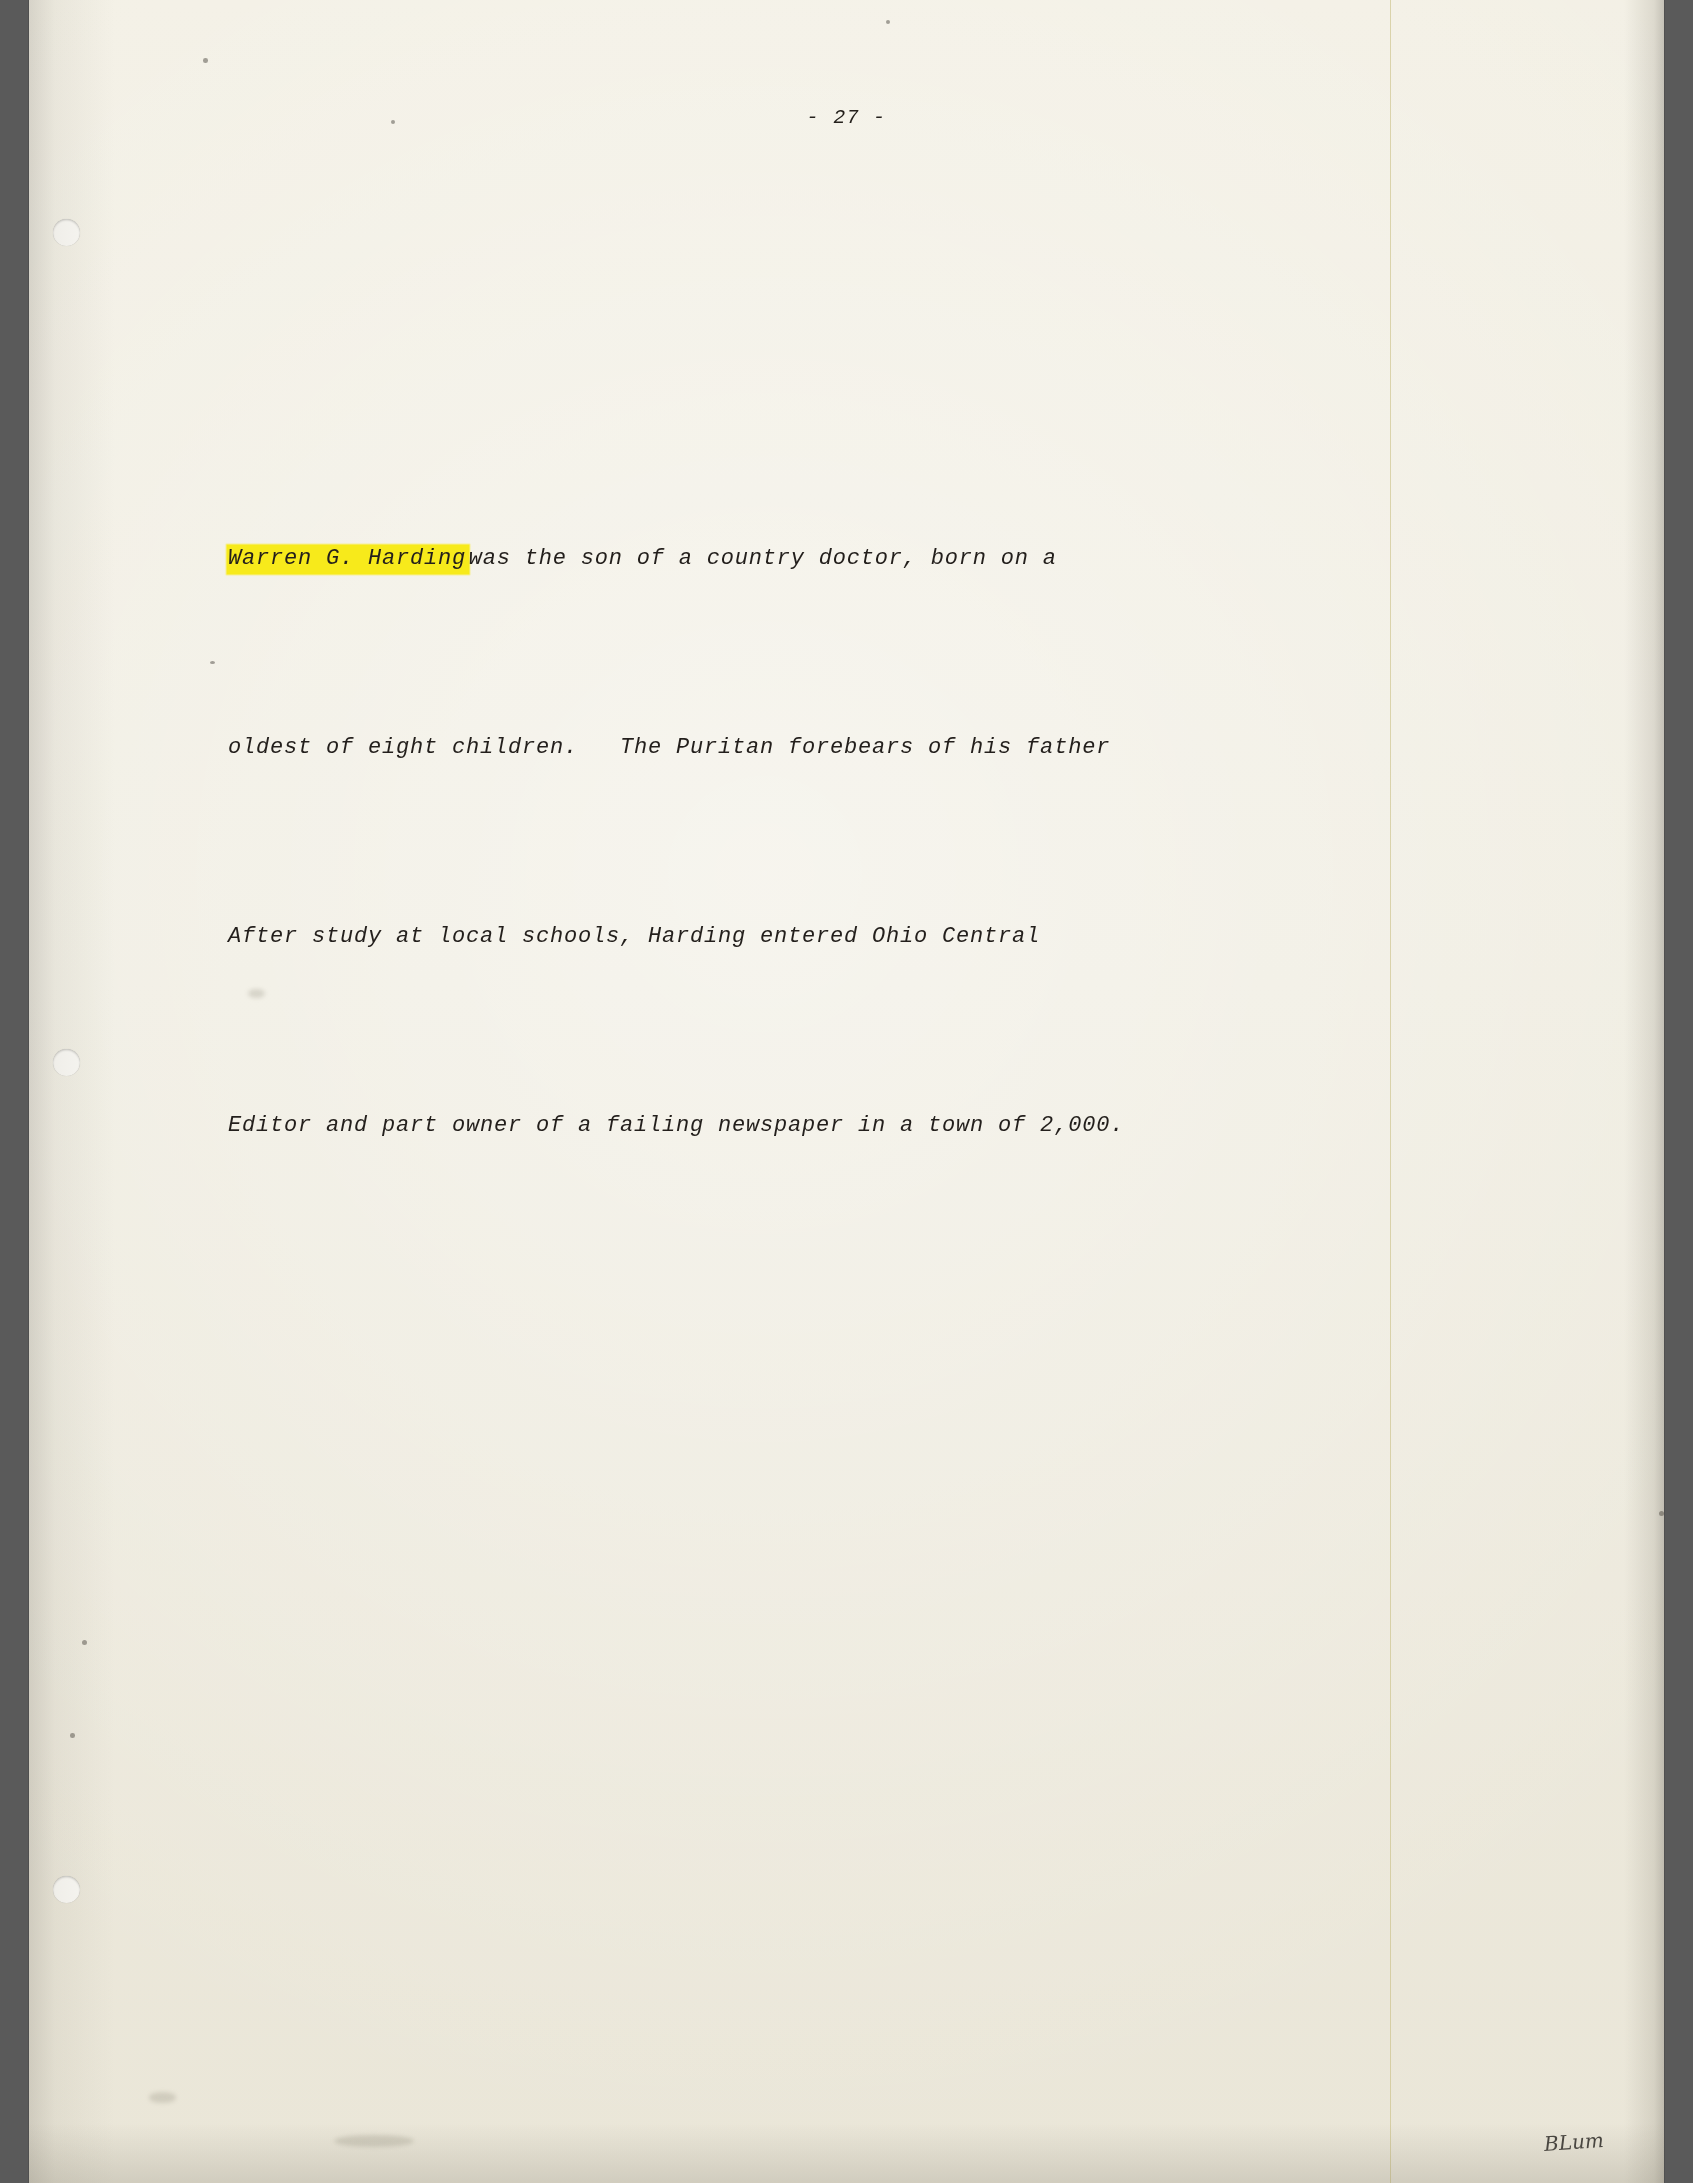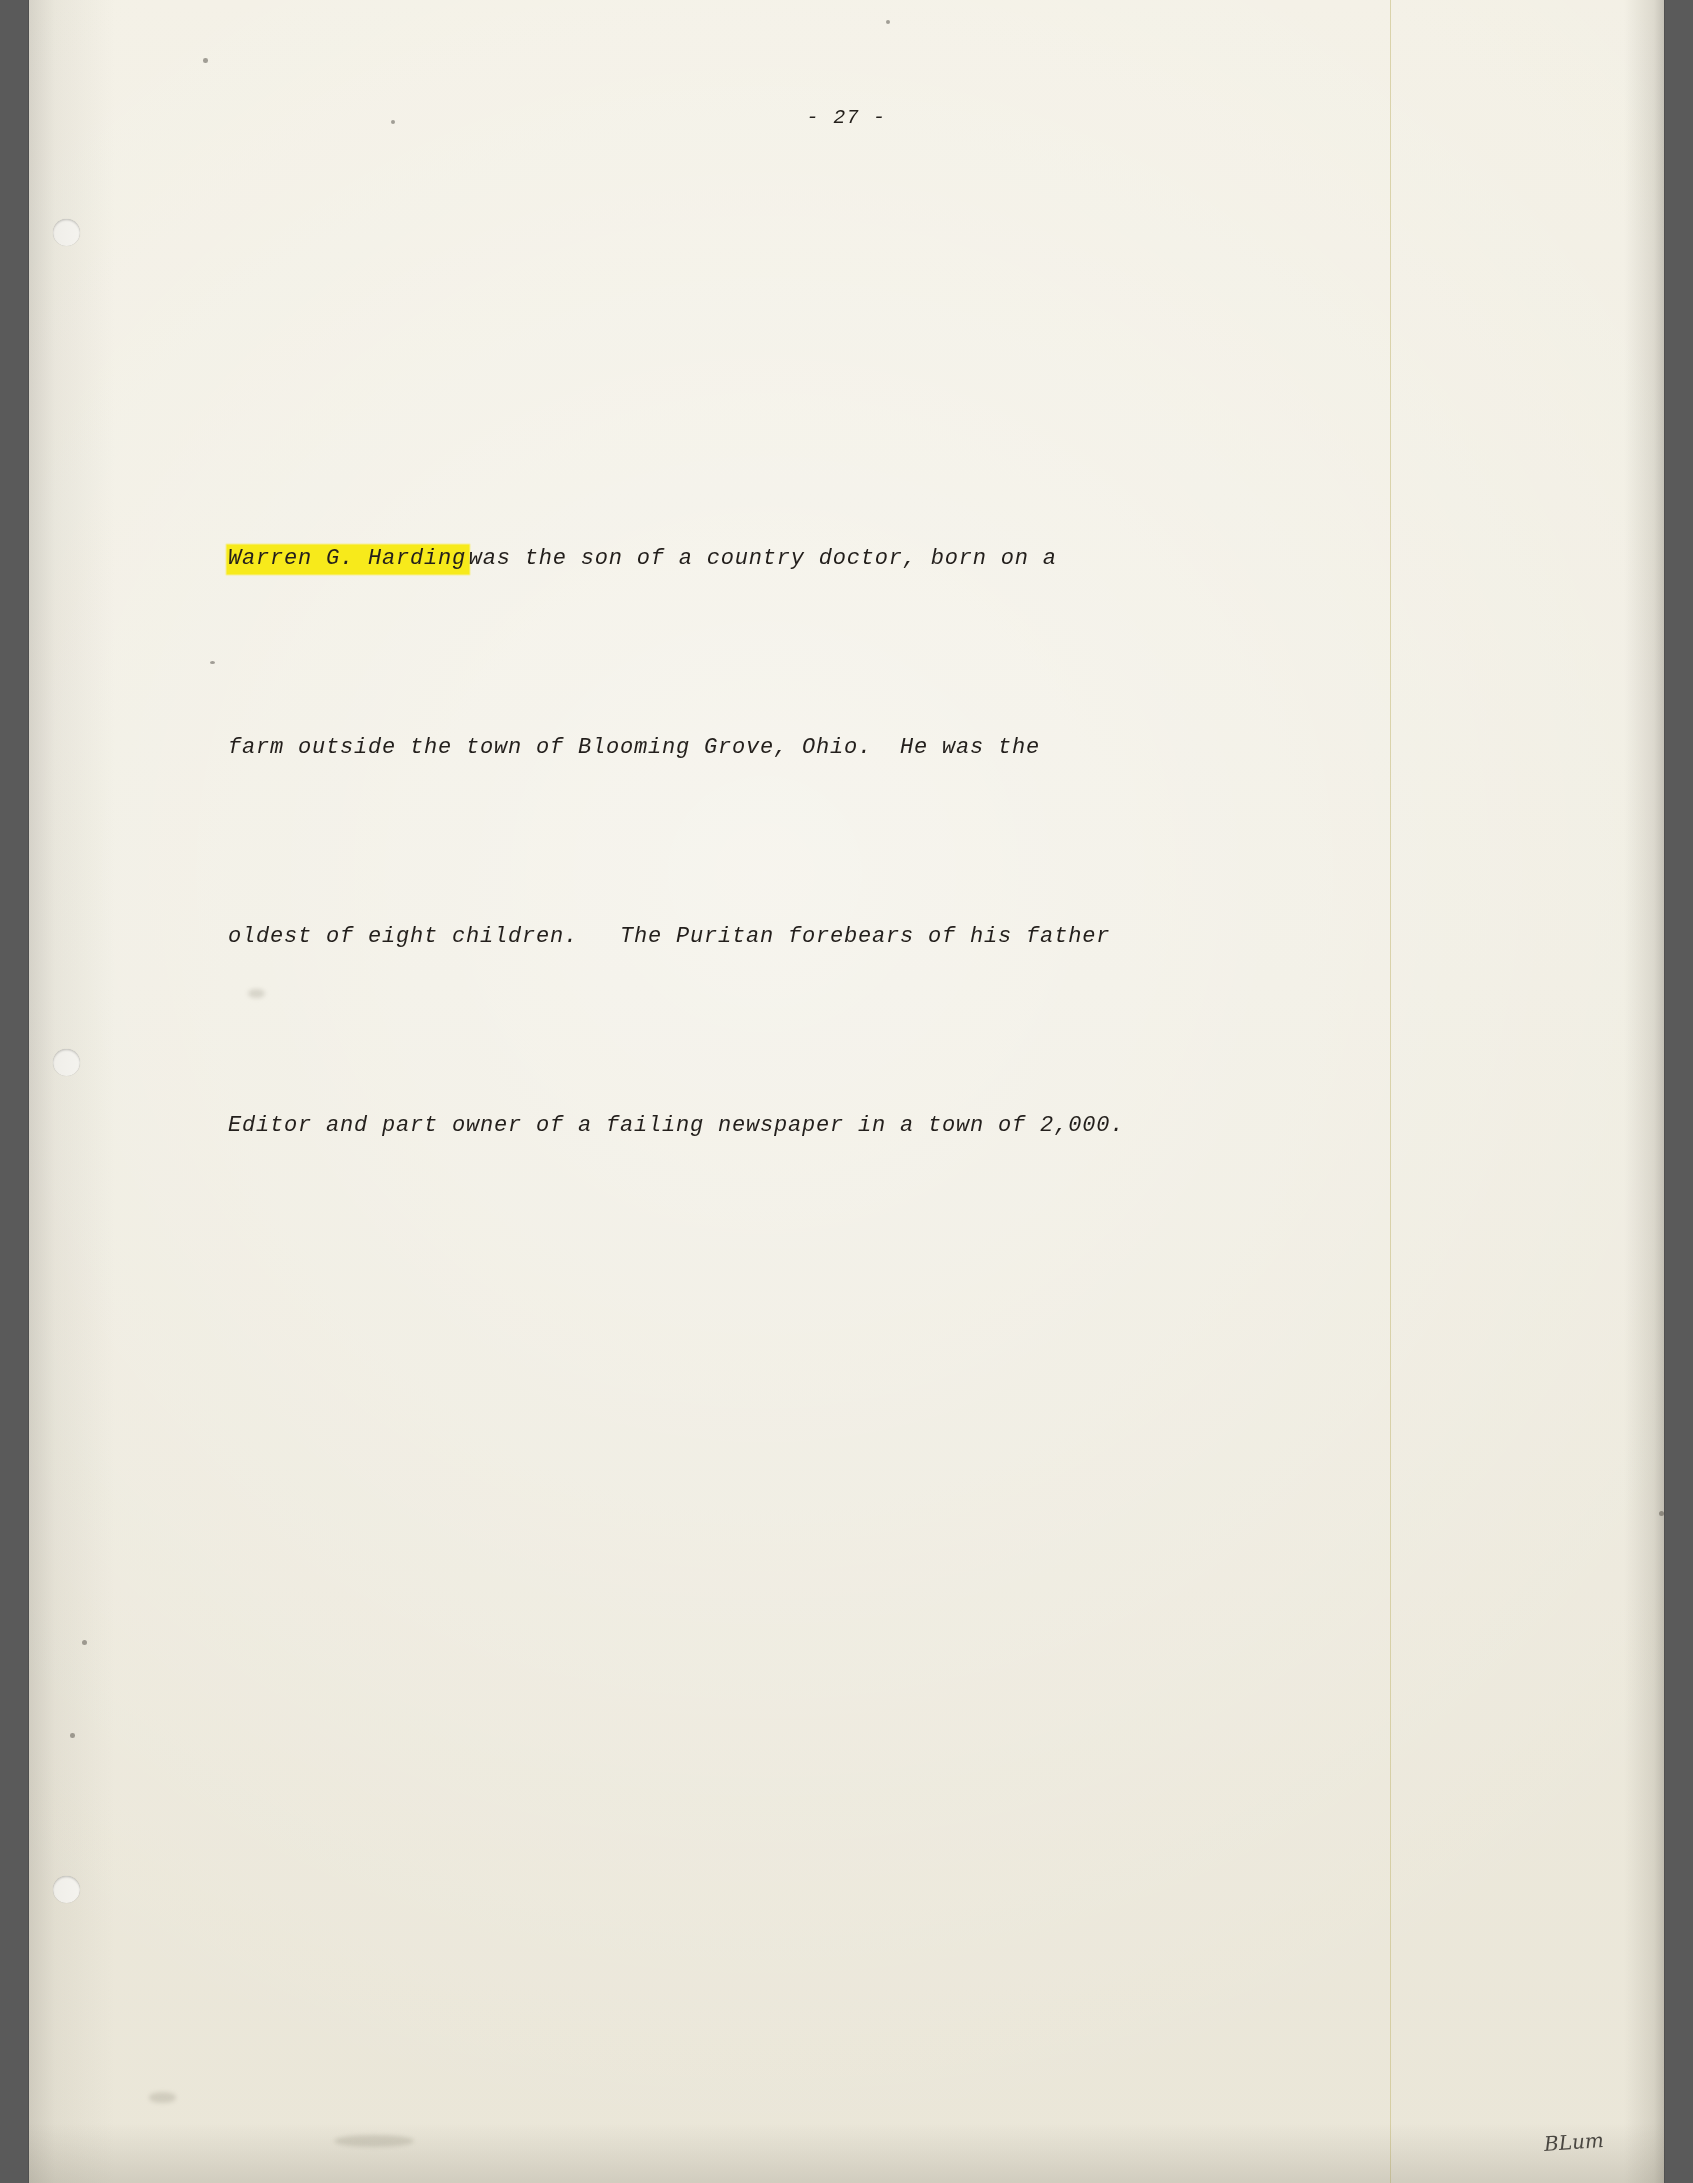--- a/index.html
+++ b/index.html
@@ -170,22 +170,22 @@
     <div class="smudge" style="left: 219px; top: 989px; width: 17.3px; height: 9.3px;"></div>
     <div class="smudge" style="left: 120px; top: 2092px; width: 26.6px; height: 10.6px;"></div>
     <div class="smudge" style="left: 305px; top: 2135px; width: 80px; height: 12px;"></div>
 
     <div class="page-number">- 27 -</div>
 
     <div class="body-text">
 
       <p class="para">
         <span class="line"><span class="highlight">Warren G. Harding</span><span>was the son of a country doctor, born on a</span></span>
-        <span class="line">farm outside the town of Blooming Grove, Ohio.  He was the</span>
         <span class="line">oldest of eight children.   The Puritan forebears of his father</span>
+        <span class="line">After study at local schools, Harding entered Ohio Central</span>
         <span class="line">Editor and part owner of a failing newspaper in a town of 2,000.</span>
         
         
         
       </p>
 
       
 
       
 

